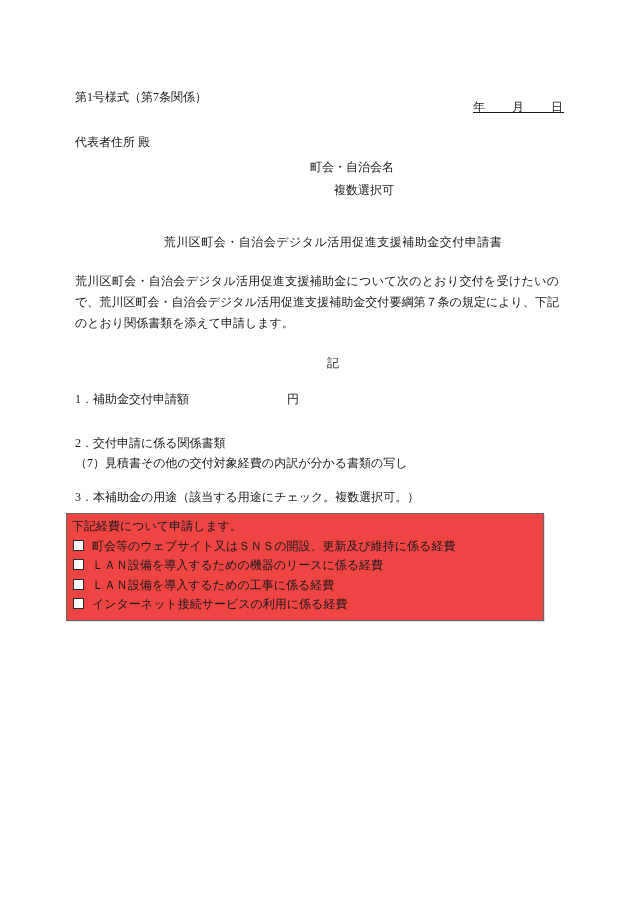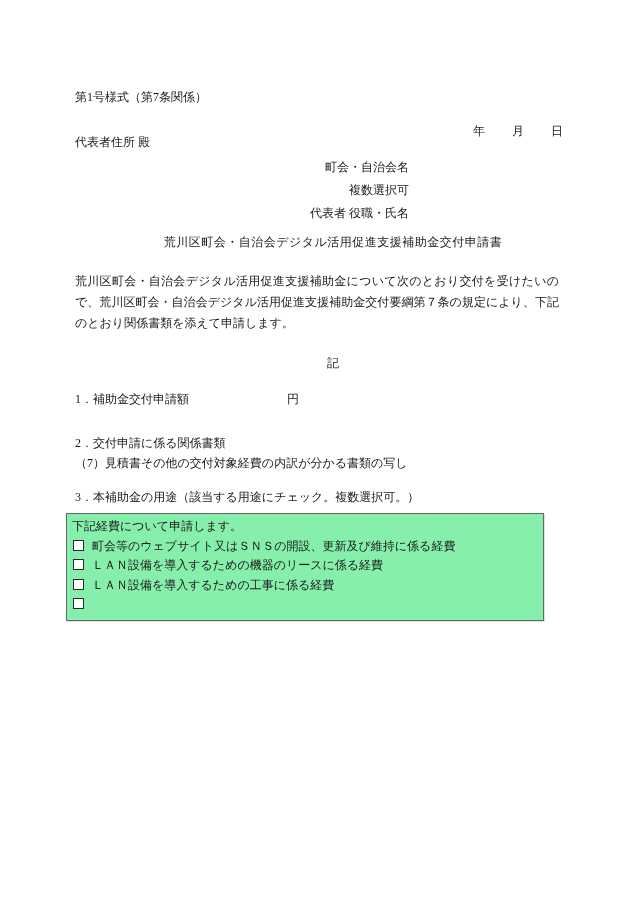--- a/index.html
+++ b/index.html
@@ -15,21 +15,21 @@
     color: #1a1a1a;
     font-family: "Liberation Serif", "DejaVu Serif", serif;
     font-size: 12px;
     line-height: 15px;
     overflow: hidden;
     padding-left: 36px;
   }
   .abs { position: absolute; }
 
   .form-number   { left: 75px;  top: 90px; }
-  .date-line     { left: 473px; top: 124px; white-space: pre; letter-spacing: 1px; }
+  .date-line     { left: 473px; top: 100px; white-space: pre; letter-spacing: 1px; text-decoration: underline; }
   .addressee     { left: 75px;  top: 135px; }
 
   .applicant     { left: 310px; top: 156px; line-height: 23px; text-align: right; }
 
   .doc-title     { left: 0; right: 0; top: 235px; text-align: center; letter-spacing: 0.5px; }
 
   .body-par      { left: 75px; top: 271px; width: 484px; line-height: 21px;
                    text-align: justify; text-justify: inter-character; }
 
   .record-marker { left: 0; right: 0; top: 356px; text-align: center; }
@@ -40,21 +40,21 @@
   .item2-sub     { left: 75px; top: 456px; }
   .item3         { left: 75px; top: 490px; }
 
   .usage-box {
     left: 66px; top: 513px; width: 478px;
     border: 1px solid #666666;
     box-shadow: 1px 1px 0 rgba(0,0,0,0.12);
     padding: 3px 4px 5px 5px;
     box-sizing: border-box;
     line-height: 19.5px;
-    background: #86efac;
+    background: #ef4444;
   }
   .cb-row { white-space: nowrap; }
   .cb {
     display: inline-block;
     width: 9px; height: 9px;
     border: 1px solid #2b2b2b;
     margin: 0 8px 0 1px;
     vertical-align: -1px;
     background: #ffffff;
   }
@@ -66,21 +66,20 @@
 
   <div class="abs form-number">第1号様式（第7条関係）</div>
 
   <div class="abs date-line">年　　月　　日</div>
 
   <div class="abs addressee">代表者住所 殿</div>
 
   <div class="abs applicant">
     <div>町会・自治会名</div>
     <div>複数選択可</div>
-    <div>代表者 役職・氏名</div>
   </div>
 
   <div class="abs doc-title">荒川区町会・自治会デジタル活用促進支援補助金交付申請書</div>
 
   <div class="abs body-par">荒川区町会・自治会デジタル活用促進支援補助金について次のとおり交付を受けたいので、荒川区町会・自治会デジタル活用促進支援補助金交付要綱第７条の規定により、下記のとおり関係書類を添えて申請します。</div>
 
   <div class="abs record-marker">記</div>
 
   <div class="abs item1">
     <span>1．補助金交付申請額</span><span class="amount-blank"></span><span>円</span>
@@ -101,17 +100,17 @@
 
     <div class="cb-row">
       <span class="cb"></span><span>ＬＡＮ設備を導入するための機器のリースに係る経費</span>
     </div>
 
     <div class="cb-row">
       <span class="cb"></span><span>ＬＡＮ設備を導入するための工事に係る経費</span>
     </div>
 
     <div class="cb-row">
-      <span class="cb"></span>
+      <span class="cb"></span><span>インターネット接続サービスの利用に係る経費</span>
     </div>
   </div>
 
 </div>
 
 </body></html>

